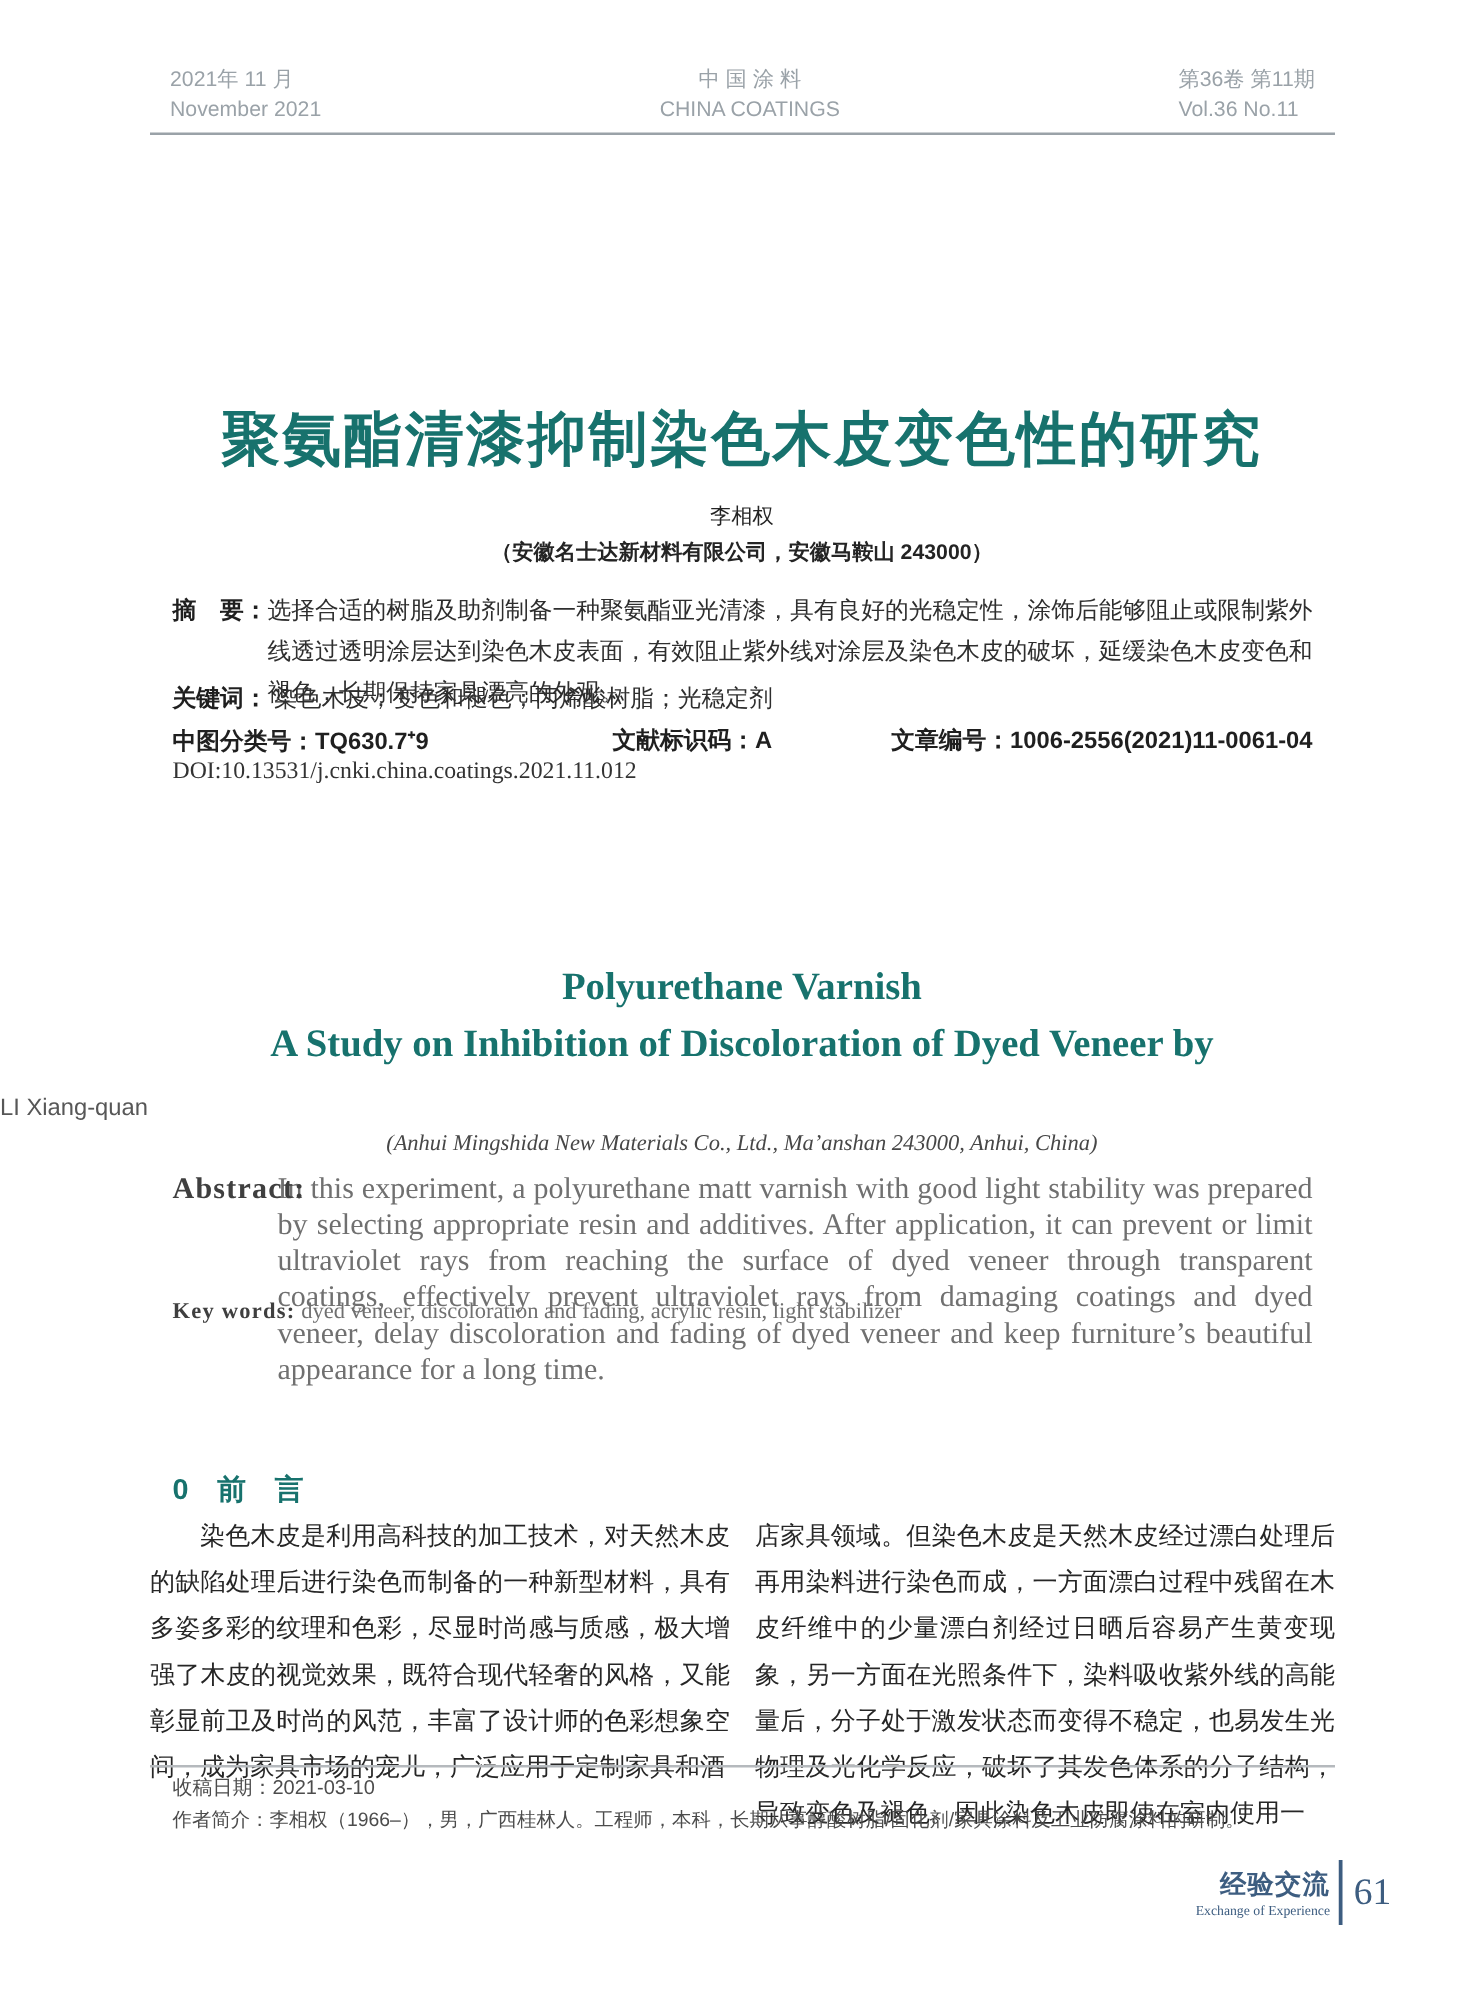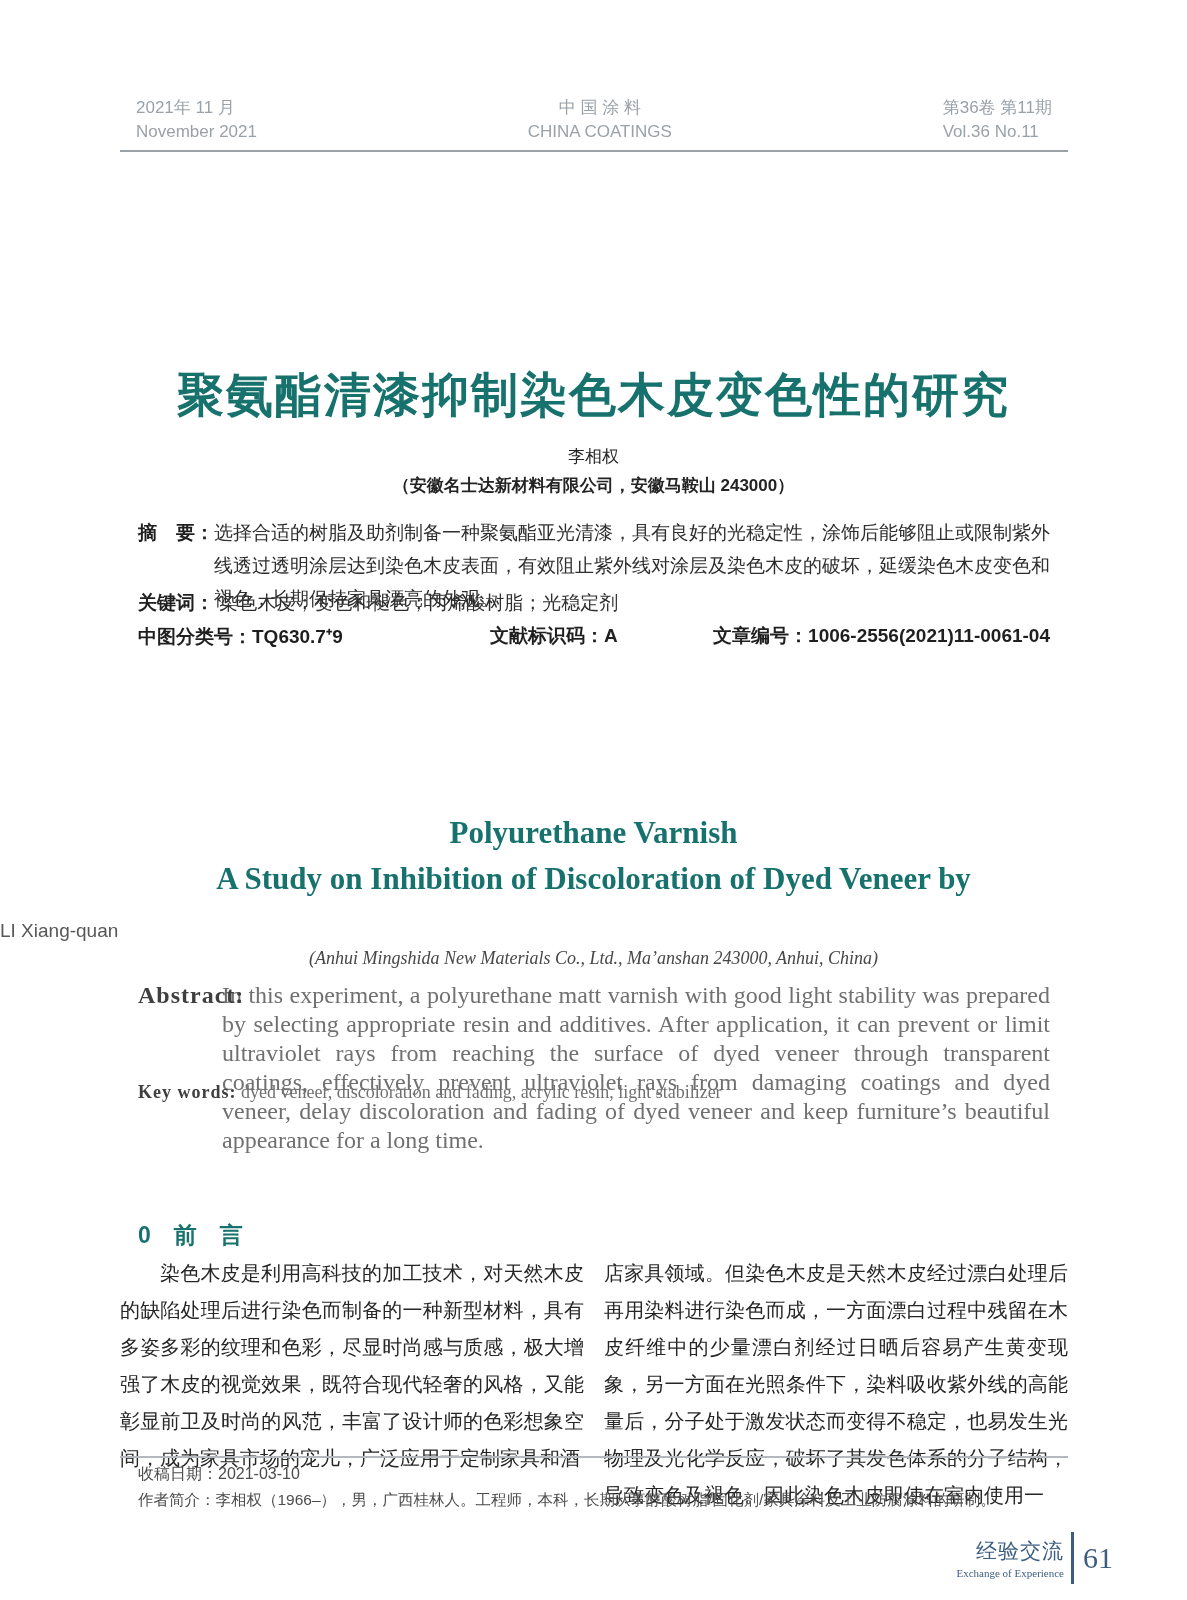--- a/index.html
+++ b/index.html
@@ -3,21 +3,21 @@
 <meta charset="utf-8">
 <style>
   html,body { margin:0; padding:0; background:#ffffff; }
   .page {
     position:relative;
     width:1187px; height:1600px;
     background:#ffffff;
     font-family:"Liberation Sans", sans-serif;
     overflow:hidden;
   }
-  .abs { position:absolute;margin-top:44px; }
+  .abs { position:absolute; }
 
   
   .header {
     top:52px; left:120px; width:948px; height:56px;
     display:flex; justify-content:space-between;
     color:#9aa2a8; font-size:17px; line-height:24px;
     border-bottom:2px solid #9aa2a8;
     box-sizing:border-box;
   }
   .header-left   { padding-left:16px;  text-align:left; }
@@ -87,21 +87,21 @@
   .col .indent { text-indent:2em; }
 
   
   .footnote-rule { top:1412px; left:120px; width:948px; border-top:2px solid #b5b9bd; }
   .received { top:1420px; left:138px; font-size:16px;   color:#4c4c4c; }
   .bio      { top:1446px; left:138px; font-size:15.5px; color:#4c4c4c; }
 
   
   .footer { top:1488px; right:74px; display:flex; align-items:center; color:#3d5d80; }
   .footer-text { text-align:right; }
-  .footer-cn { font-size:21px; font-weight:normal; letter-spacing:1px; }
+  .footer-cn { font-size:21px; font-weight:bold; letter-spacing:1px; }
   .footer-en { font-size:11px; font-family:"Liberation Serif", serif; margin-top:2px; }
   .footer-divider { width:3px; height:52px; background:#3d5d80; margin-left:7px; margin-right:9px; }
   .footer-page { font-size:30px; font-family:"Liberation Serif", serif; }
 </style>
 </head>
 <body>
 
 <div class="page">
 
   <div class="abs header">
@@ -138,20 +138,21 @@
       <span>中图分类号：</span><span>TQ630.7⁺9</span>
     </span>
     <span class="meta-doc">
       <span>文献标识码：</span><span>A</span>
     </span>
     <span class="meta-id">
       <span>文章编号：</span><span>1006-2556(2021)11-0061-04</span>
     </span>
   </div>
 
+  <div class="abs doi">DOI:10.13531/j.cnki.china.coatings.2021.11.012</div>
 
   <div class="abs en-title">
     <div>Polyurethane Varnish</div>
     <div>A Study on Inhibition of Discoloration of Dyed Veneer by</div>
   </div>
   <div class="abs en-author">LI Xiang-quan</div>
   <div class="abs en-affil">(Anhui Mingshida New Materials Co., Ltd., Ma’anshan 243000, Anhui, China)</div>
 
   <div class="abs en-abstract">
     <span class="lbl">Abstract:</span>

